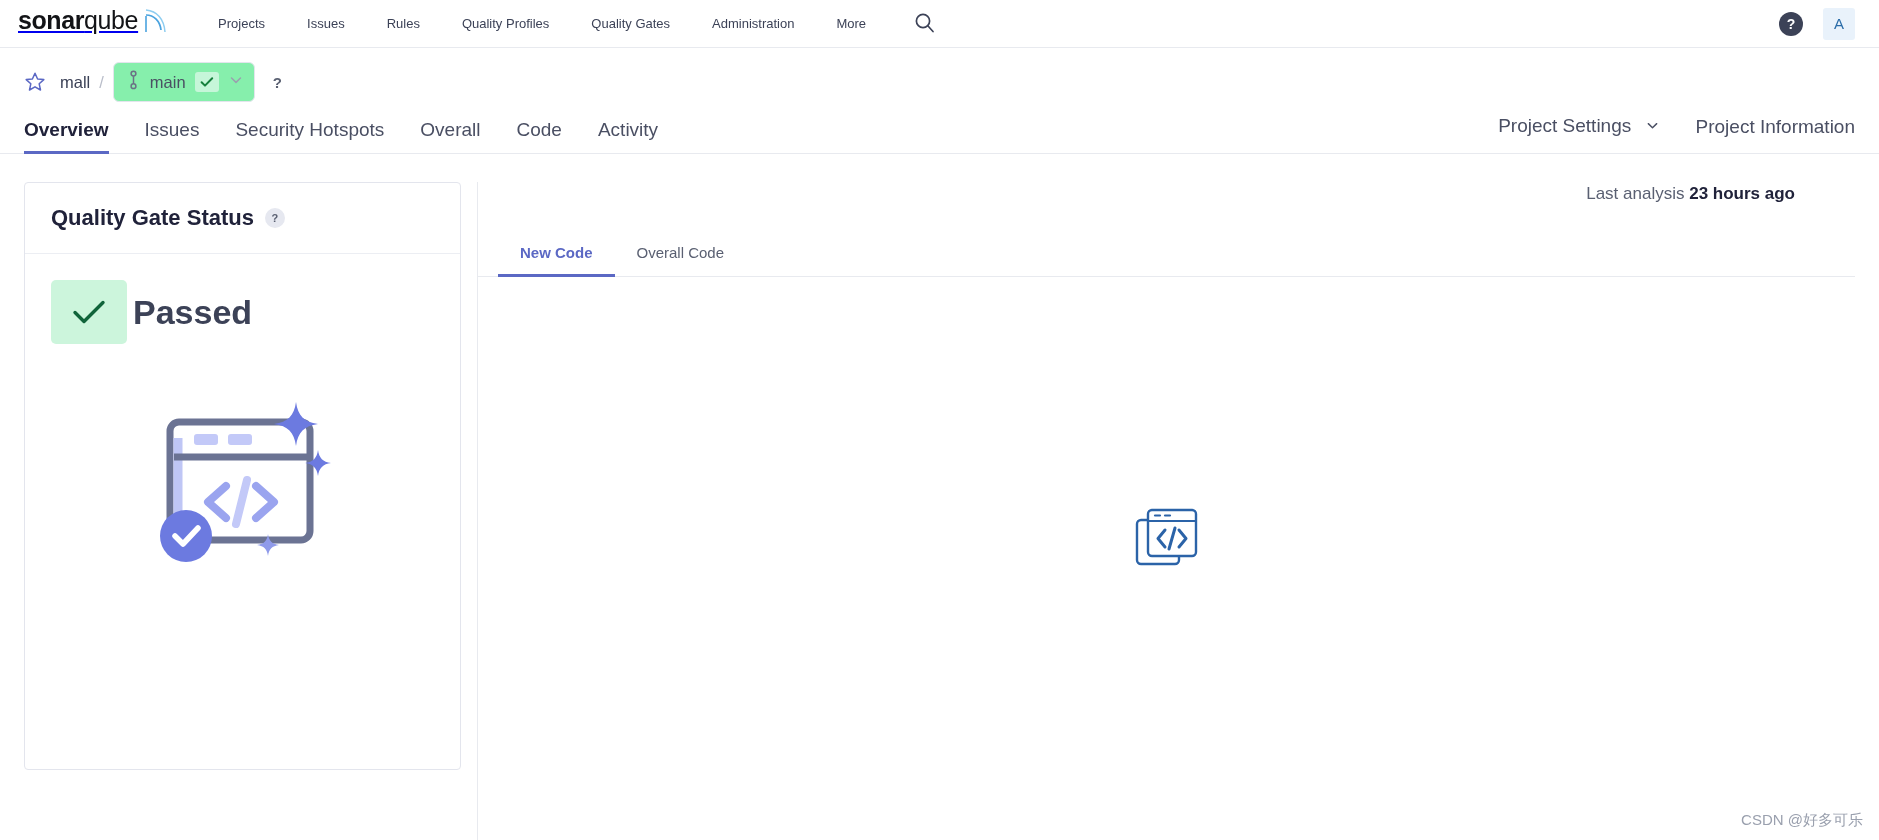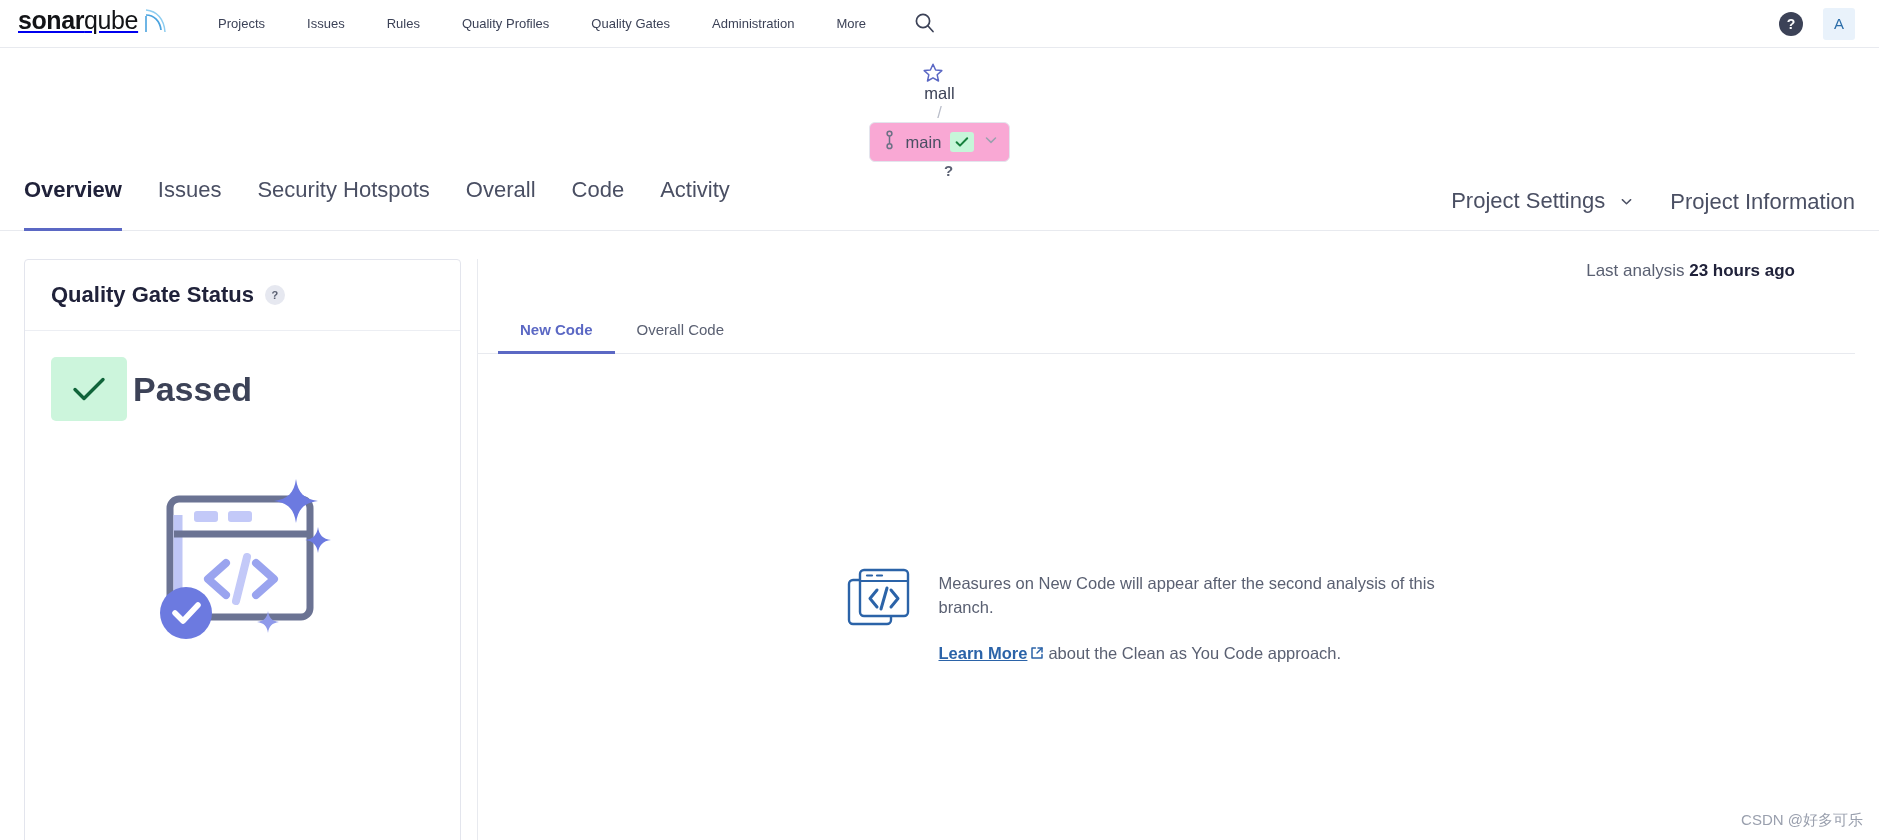--- a/index.html
+++ b/index.html
@@ -48,30 +48,30 @@
   .avatar {
     width: 32px; height: 32px; border-radius: 3px;
     background: #e9f2fb; color: #2a6ca8;
     display: flex; align-items: center; justify-content: center;
     font-size: 15px; cursor: pointer;
   }
 
   
   .project-bar {
     padding: 14px 24px 0 24px;
-    display: flex; align-items: center; flex-direction: column;
+    display: flex; align-items: center;
   }
   .star-icon { margin-right: 14px; cursor: pointer; display: flex; }
   .crumb {
     font-size: 16.5px; color: #3c4257; text-decoration: none;
   }
   .crumb-sep { color: #b9bdc9; margin: 0 9px; font-size: 16.5px; }
   .branch-pill {
     display: flex; align-items: center; gap: 9px;
-    background: #f9a8d4; border: 1px solid #e3e5ed;
+    background: #86efac; border: 1px solid #e3e5ed;
     border-radius: 6px; padding: 7px 10px 7px 12px;
     cursor: pointer;
   }
   .branch-name { font-size: 16.5px; color: #4a4f63; }
   .branch-ok {
     width: 24px; height: 20px; border-radius: 3px;
     background: #c6f6d9;
     display: flex; align-items: center; justify-content: center;
   }
   .branch-help {
@@ -80,22 +80,22 @@
   }
 
   
   .project-tabs {
     display: flex; align-items: flex-end;
     padding: 0 24px; height: 52px;
     border-bottom: 1px solid #e8eaef;
     position: relative;
   }
   .ptab {
-    font-size: 22px; color: #4a4f63; text-decoration: none;
-    padding: 0 18px 27px 18px; position: relative; white-space: nowrap;
+    font-size: 19px; color: #4a4f63; text-decoration: none;
+    padding: 0 18px 12px 18px; position: relative; white-space: nowrap;
   }
   .ptab:first-child { padding-left: 0; }
   .ptab.active { color: #20223a; font-weight: 700; }
   .ptab.active::after {
     content: ""; position: absolute; left: 0; right: 18px; bottom: -1px;
     height: 3px; background: #5b68c4;
   }
   .ptabs-right { margin-left: auto; display: flex; align-items: flex-end; }
   .ptabs-right .ptab { padding-bottom: 15px; }
   .ptabs-right .ptab:last-child { padding-right: 0; }
@@ -340,28 +340,18 @@
             <rect x="2" y="12" width="42" height="44" rx="4" fill="none" stroke="#2b63a8" stroke-width="2.4"></rect>
             <rect x="13" y="2" width="48" height="46" rx="4" fill="#ffffff" stroke="#2b63a8" stroke-width="2.4"></rect>
             <path d="M13 13 L61 13" stroke="#2b63a8" stroke-width="2.2"></path>
             <path d="M20 7.5 L25 7.5" stroke="#2b63a8" stroke-width="2.2" stroke-linecap="round"></path>
             <path d="M30 7.5 L35 7.5" stroke="#2b63a8" stroke-width="2.2" stroke-linecap="round"></path>
             <path d="M30 22 L23 30.5 L30 39" fill="none" stroke="#2b63a8" stroke-width="3" stroke-linecap="round" stroke-linejoin="round"></path>
             <path d="M44 22 L51 30.5 L44 39" fill="none" stroke="#2b63a8" stroke-width="3" stroke-linecap="round" stroke-linejoin="round"></path>
             <path d="M40 20 L34 41" fill="none" stroke="#2b63a8" stroke-width="3" stroke-linecap="round"></path>
           </svg>
         </span>
-        <div class="empty-text">
-          <p>Measures on New Code will appear after the second analysis of this branch.</p>
-          <p>
-            <a href="#" class="learn-more">Learn More</a><span class="ext-icon"><svg width="14" height="14" viewBox="0 0 14 14">
-                  <path d="M5.4 2 L2 2 L2 12 L12 12 L12 8.6" fill="none" stroke="#2b63a8" stroke-width="1.5" stroke-linecap="round" stroke-linejoin="round"></path>
-                  <path d="M8 2 L12 2 L12 6" fill="none" stroke="#2b63a8" stroke-width="1.5" stroke-linecap="round" stroke-linejoin="round"></path>
-                  <path d="M12 2 L7 7" fill="none" stroke="#2b63a8" stroke-width="1.5" stroke-linecap="round"></path>
-                </svg></span><span>about the Clean as You Code approach.</span>
-          </p>
-        </div>
       </div>
     </div>
   </section>
 </div>
 
 <div class="watermark">CSDN @好多可乐</div>
 
 </body></html>

